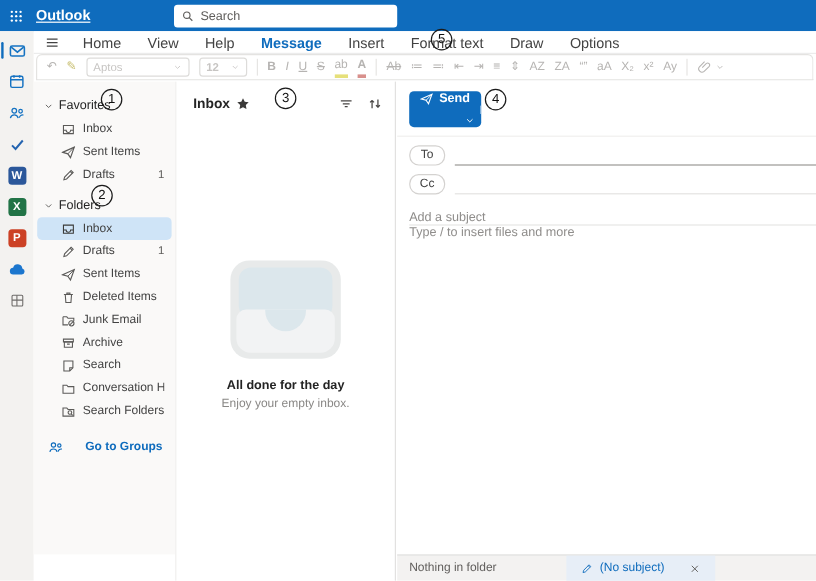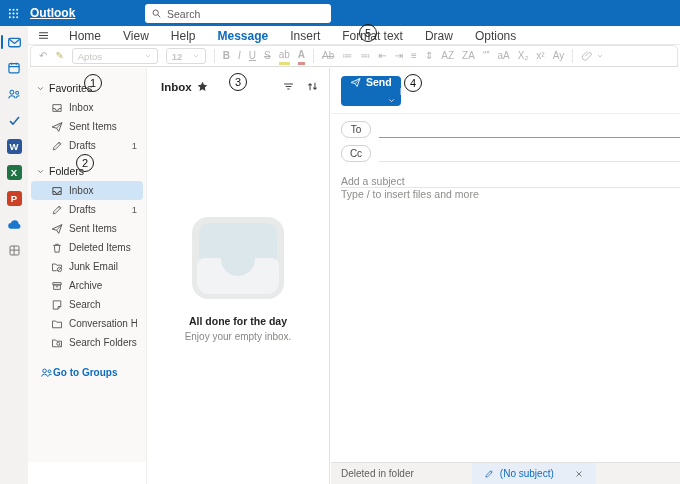--- a/index.html
+++ b/index.html
@@ -42,21 +42,21 @@
   .rail-item.selected::before { content:""; position:absolute; left:1px; top:6px; width:2px; height:14px; background:#0f6cbd; border-radius:2px; }
   .badge { width:15px; height:15px; border-radius:3px; color:#fff; font-size:9.5px; font-weight:bold; display:flex; align-items:center; justify-content:center; }
 
   
   .sidebar { position:absolute; left:28px; top:68px; width:118px; height:394px; background:#faf9f8; padding-top:10px; }
   .side-header { display:flex; align-items:center; gap:4px; padding:0 0 0 8px; height:20px; font-size:10.5px; font-weight:normal; color:#242424; cursor:pointer; }
   .side-item { display:flex; align-items:center; gap:6px; height:19px; padding-left:20px; padding-right:6px; font-size:10px; color:#424242; cursor:pointer; margin:0 3px; border-radius:4px; }
   .side-item.selected { background:#cfe4f7; }
   .side-item .lbl { flex:1; white-space:nowrap; overflow:hidden; }
   .side-item .count { font-size:9.5px; color:#5f5d5b; }
-  .groups-link { display:flex; align-items:center; gap:0; padding-left:12px; margin-top:14px; font-size:10px; color:#0f6cbd; font-weight:bold; cursor:pointer; }
+  .groups-link { display:flex; align-items:center; gap:18px; padding-left:12px; margin-top:14px; font-size:10px; color:#0f6cbd; font-weight:bold; cursor:pointer; }
   .sec-gap { height:6px; }
 
   
   .msg-list { position:absolute; left:146px; top:68px; width:184px; height:416px; background:#fff; border-left:1px solid #f0efee; border-right:1px solid #e2e1e0; }
   .list-header { display:flex; align-items:center; padding:12px 10px 6px 14px; gap:5px; }
   .list-title { font-size:11.5px; font-weight:bold; color:#242424; }
   .list-header .spacer { flex:1; }
   .empty-state { margin-top:118px; display:flex; flex-direction:column; align-items:center; }
   .illus { width:92px; height:82px; position:relative; }
   .illus-back { position:absolute; inset:0; background:#e8eaea; border-radius:16px; }
@@ -487,21 +487,21 @@
   </div>
   <div class="addr-row">
     <span class="addr-btn">Cc</span>
     <span class="addr-line light"></span>
   </div>
   <div class="subject">Add a subject</div>
   <div class="body-ph">Type / to insert files and more</div>
 </div>
 
 <div class="status-bar">
-  <span class="status-msg">Deleted in folder</span>
+  <span class="status-msg">Nothing in folder</span>
   <div class="draft-tab">
     <svg class="ic" width="10" height="10" style="color:#0f6cbd">
         <use href="#i-pencil"></use>
       </svg>
     <span>(No subject)</span>
     <span class="x">
       <svg class="ic" width="10" height="10" style="color:#605e5c">
           <use href="#i-close"></use>
         </svg>
     </span>

